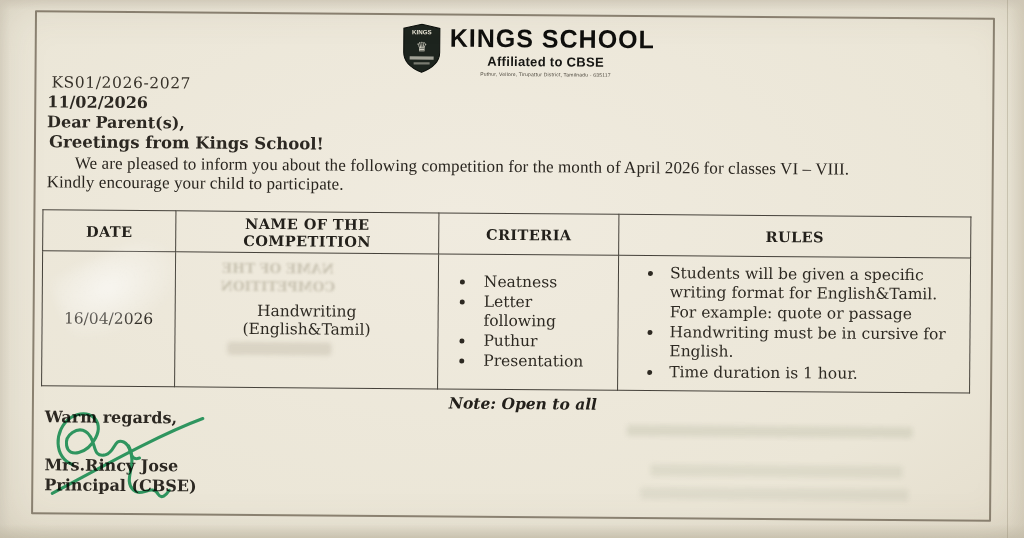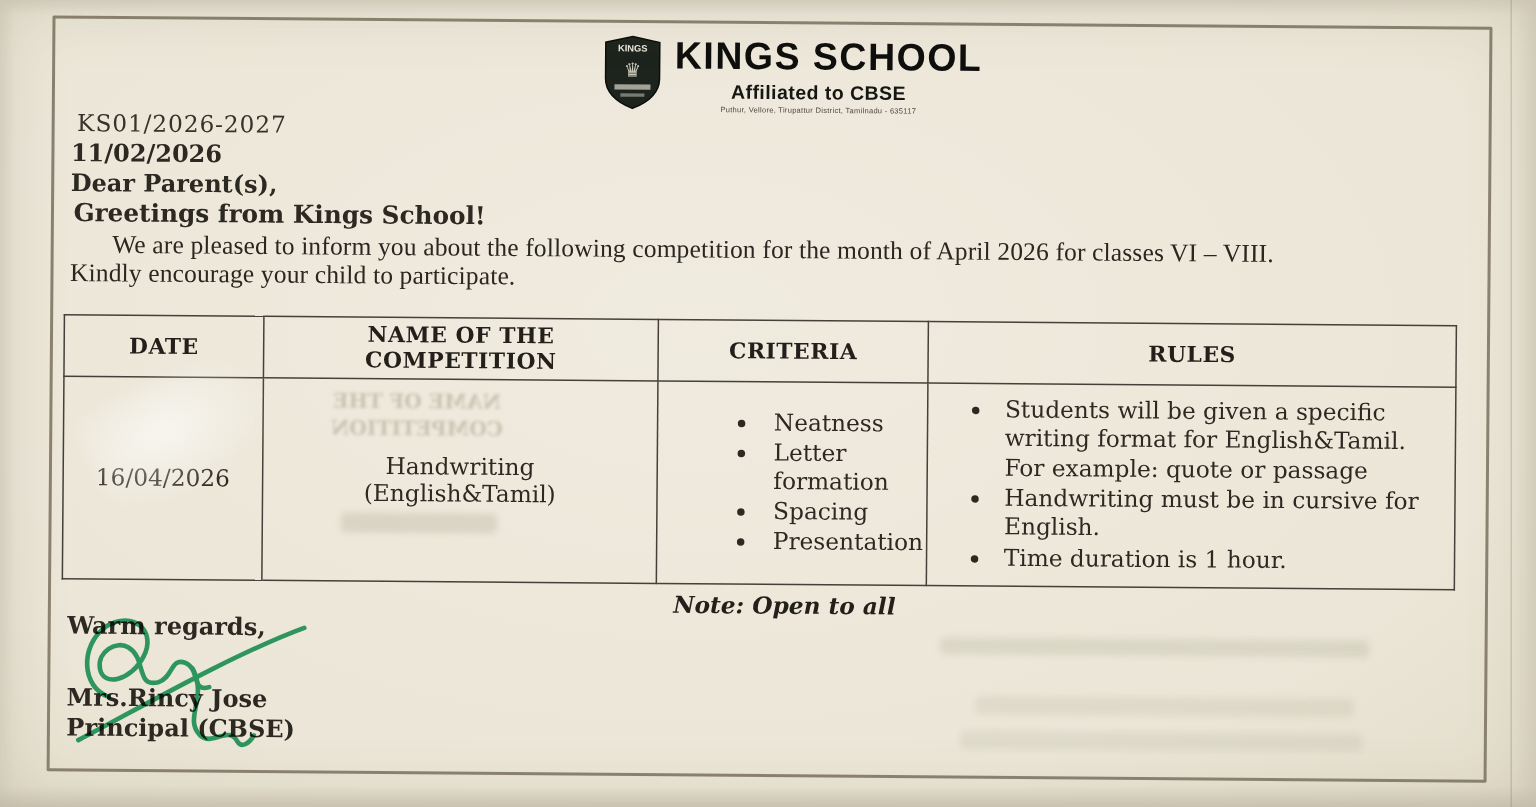--- a/index.html
+++ b/index.html
@@ -38,21 +38,21 @@
   .para-line1{left:46px;top:157px;font-family:"Liberation Serif", serif;font-size:17px;letter-spacing:.1px;padding-left:28px;color:#2a2620;}
   .para-line2{left:46px;top:176px;font-family:"Liberation Serif", serif;font-size:17px;letter-spacing:.1px;color:#2a2620;}
 
   
   .comp-table{position:absolute;left:42px;top:213px;width:928px;border-collapse:collapse;table-layout:fixed;}
   .comp-table th,.comp-table td{border:1.6px solid #45413a;vertical-align:middle;}
   .comp-table th{font-size:14.5px;font-weight:bold;text-align:center;letter-spacing:.4px;padding:3px 4px;height:34px;color:#23201b;}
   .comp-table td{height:132px;font-size:15.5px;color:#2d2922;}
   .col-date{width:133px;} .col-name{width:263px;} .col-crit{width:180px;} .col-rules{width:352px;}
   .cell-center{text-align:center;}
-  .crit-list{margin:0;padding-left:68px;width:118px;list-style:disc;}
+  .crit-list{margin:0;padding-left:36px;width:118px;list-style:disc;}
   .crit-list li{padding-left:8px;margin:1px 0;line-height:1.22;}
   .rules-list{margin:0;padding-left:44px;padding-right:6px;list-style:disc;}
   .rules-list li{padding-left:6px;margin:1px 0;line-height:1.25;}
 
   .note-line{position:absolute;left:60px;top:394px;width:928px;text-align:center;font-weight:bold;font-style:italic;font-size:15.5px;color:#23201b;}
 
   
   .closing{left:46px;top:411px;font-size:16px;font-weight:bold;}
   .sig-name{left:46px;top:459px;font-size:16px;font-weight:bold;}
   .sig-title{left:46px;top:479px;font-size:16px;font-weight:bold;}
@@ -114,22 +114,22 @@
     <tbody>
       <tr>
         <td class="cell-center">16/04/2026</td>
         <td class="cell-center">
           <div>Handwriting</div>
           <div>(English&amp;Tamil)</div>
         </td>
         <td>
           <ul class="crit-list">
             <li>Neatness</li>
-            <li>Letter formation</li>
-            <li>Spacing</li>
+            <li>Letter following</li>
+            <li>Puthur</li>
             <li>Presentation</li>
           </ul>
         </td>
         <td>
           <ul class="rules-list">
             <li>Students will be given a specific writing format for English&amp;Tamil. For example: quote or passage</li>
             <li>Handwriting must be in cursive for English.</li>
             <li>Time duration is 1 hour.</li>
           </ul>
         </td>

